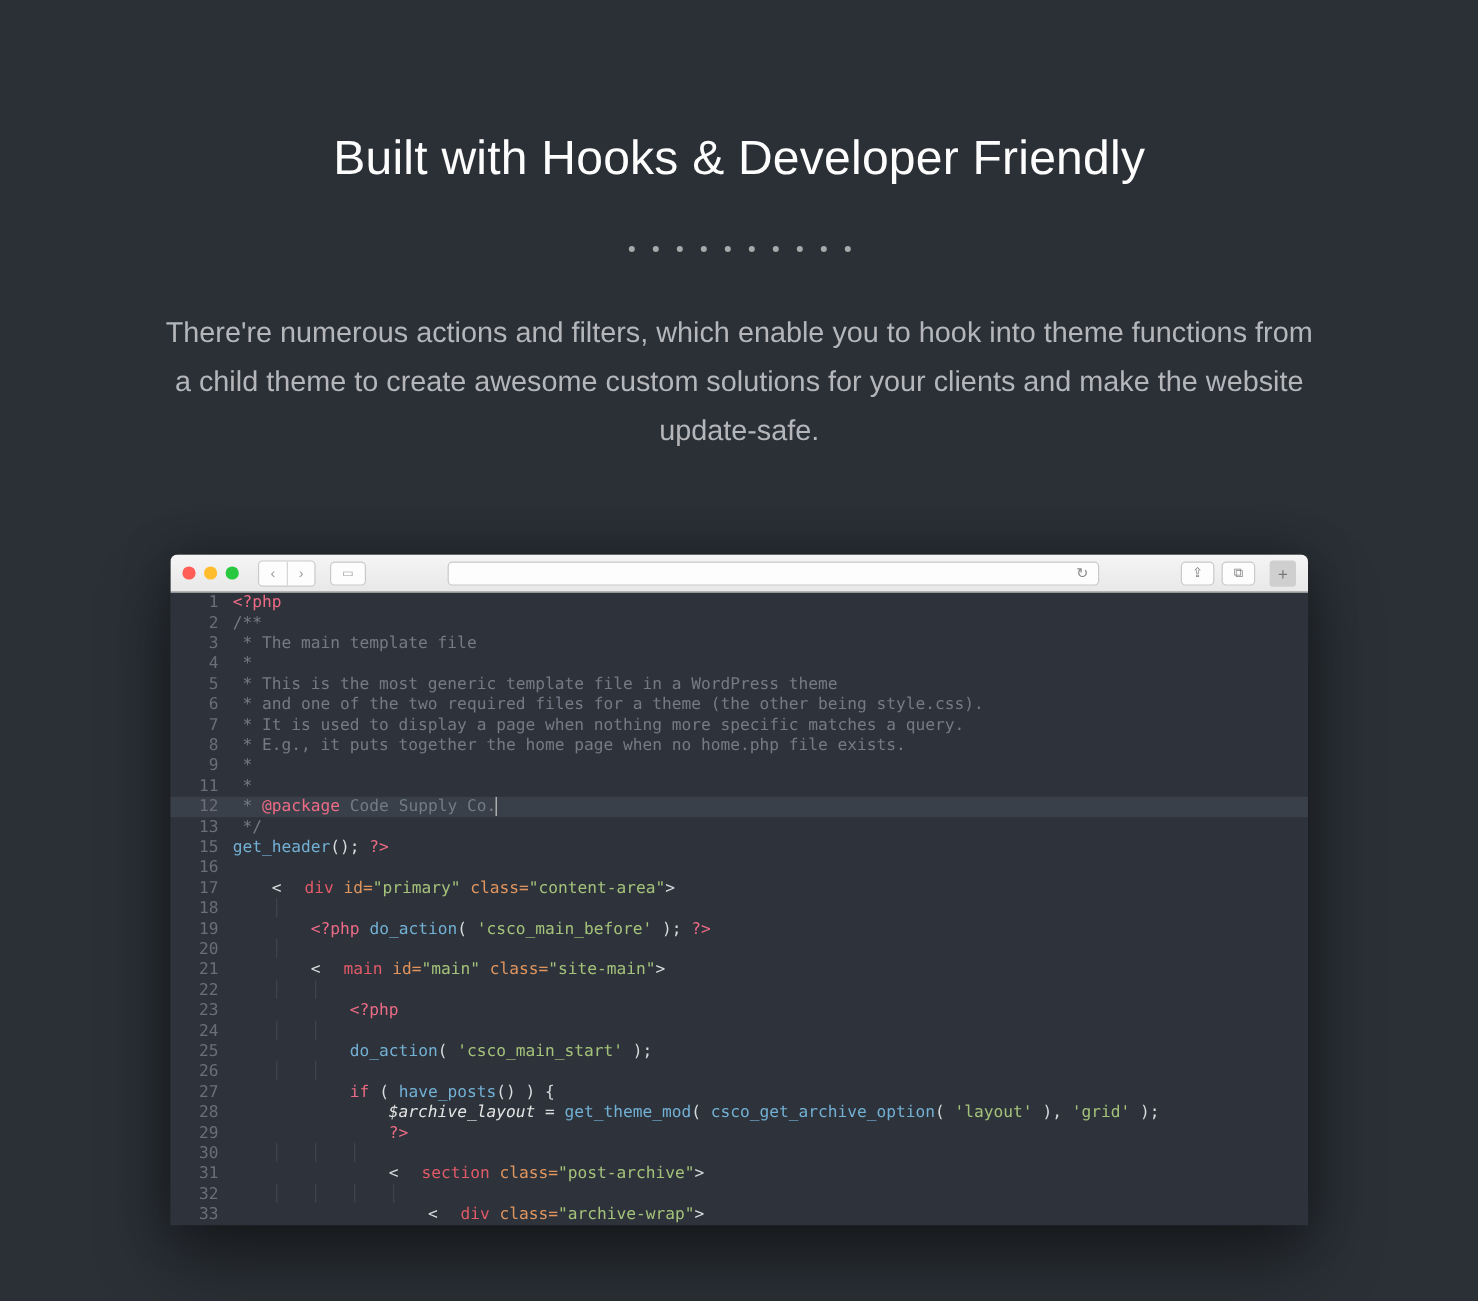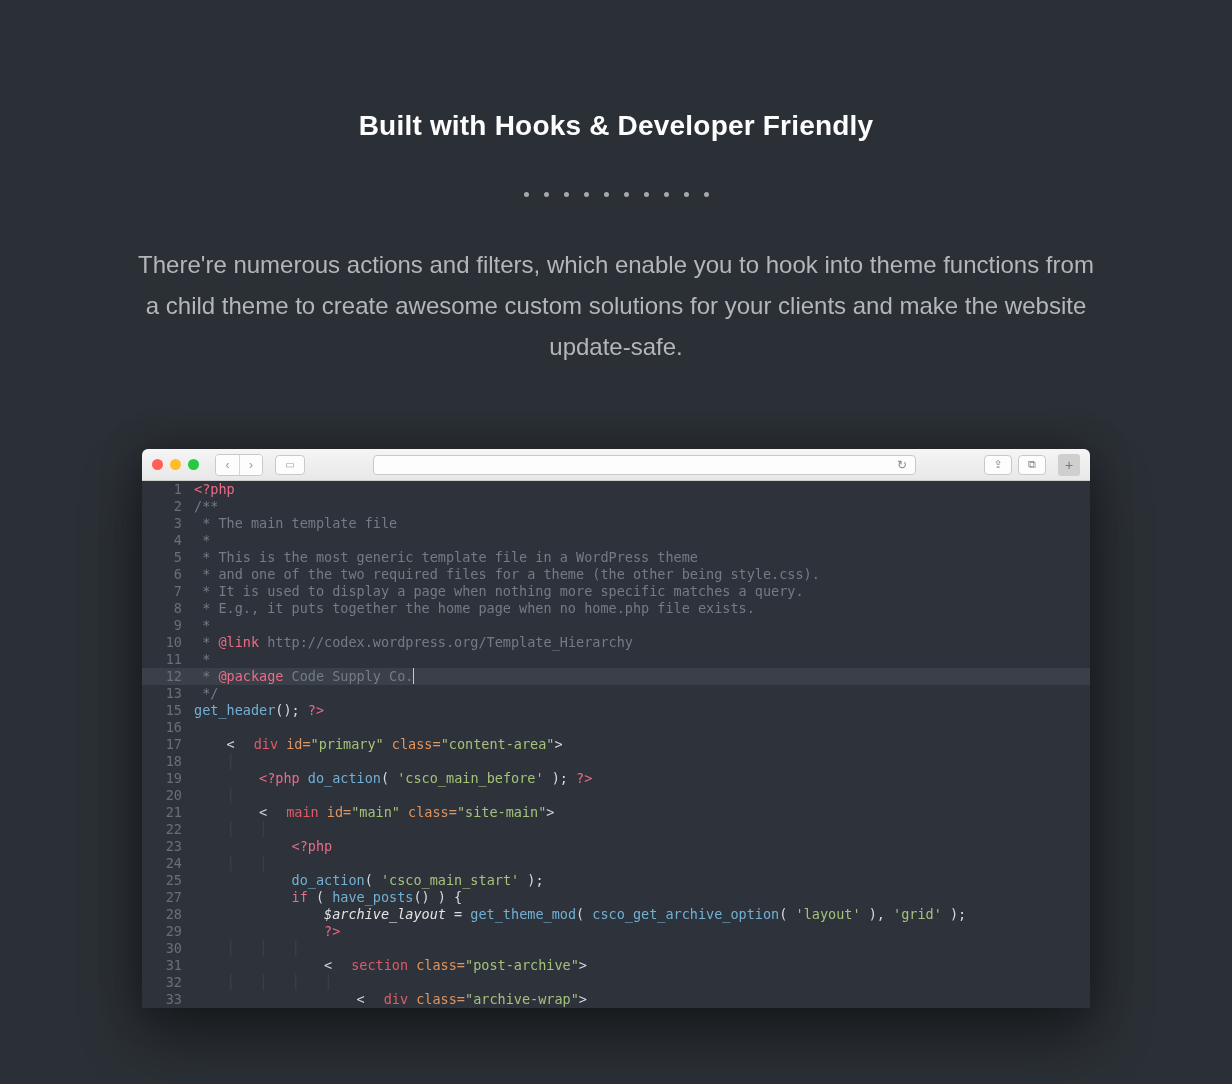--- a/index.html
+++ b/index.html
@@ -9,22 +9,22 @@
     width: 1232px;
     height: 1084px;
     overflow: hidden;
   }
   .wrap {
     padding-top: 110px;
     text-align: center;
   }
   h1.title {
     color: #fdfdfd;
-    font-size: 28px;
-    font-weight: 700;
+    font-size: 40px;
+    font-weight: 400;
     letter-spacing: 0.2px;
   }
   .dots {
     margin: 50px auto 48px;
     display: flex;
     justify-content: center;
     gap: 15px;
   }
   .dots span {
     width: 5px; height: 5px;
@@ -179,24 +179,20 @@
         </div>
       <div class="erow">
           <div class="gut">8</div>
           <div class="code c-comment"> * E.g., it puts together the home page when no home.php file exists.</div>
         </div>
       <div class="erow">
           <div class="gut">9</div>
           <div class="code c-comment"> *</div>
         </div>
       <div class="erow">
-          <div class="gut">10</div>
-          <div class="code"><span class="c-comment"> * </span><span class="c-pink">@link</span><span class="c-comment"> http://codex.wordpress.org/Template_Hierarchy</span></div>
-        </div>
-      <div class="erow">
           <div class="gut">11</div>
           <div class="code c-comment"> *</div>
         </div>
       <div class="erow hl">
           <div class="gut">12</div>
           <div class="code"><span class="c-comment"> * </span><span class="c-pink">@package</span><span class="c-comment cursor"> Code Supply Co.</span></div>
         </div>
       <div class="erow">
           <div class="gut">13</div>
           <div class="code c-comment"> */</div>
@@ -239,20 +235,24 @@
         </div>
       <div class="erow">
           <div class="gut">24</div>
           <div class="code"><span class="guide">    │   │</span></div>
         </div>
       <div class="erow">
           <div class="gut">25</div>
           <div class="code"><span>            </span><span class="c-blue">do_action</span><span class="c-white">( </span><span class="c-green">'csco_main_start'</span><span class="c-white"> );</span></div>
         </div>
       <div class="erow">
+          <div class="gut">26</div>
+          <div class="code"><span class="guide">    │   │</span></div>
+        </div>
+      <div class="erow">
           <div class="gut">27</div>
           <div class="code"><span>            </span><span class="c-pink">if</span><span class="c-white"> ( </span><span class="c-blue">have_posts</span><span class="c-white">() ) {</span></div>
         </div>
       <div class="erow">
           <div class="gut">28</div>
           <div class="code"><span>                </span><span class="c-var">$archive_layout</span><span class="c-white"> = </span><span class="c-blue">get_theme_mod</span><span class="c-white">( </span><span class="c-blue">csco_get_archive_option</span><span class="c-white">( </span><span class="c-green">'layout'</span><span class="c-white"> ), </span><span class="c-green">'grid'</span><span class="c-white"> );</span></div>
         </div>
       <div class="erow">
           <div class="gut">29</div>
           <div class="code"><span>                </span><span class="c-pink">?&gt;</span></div>

